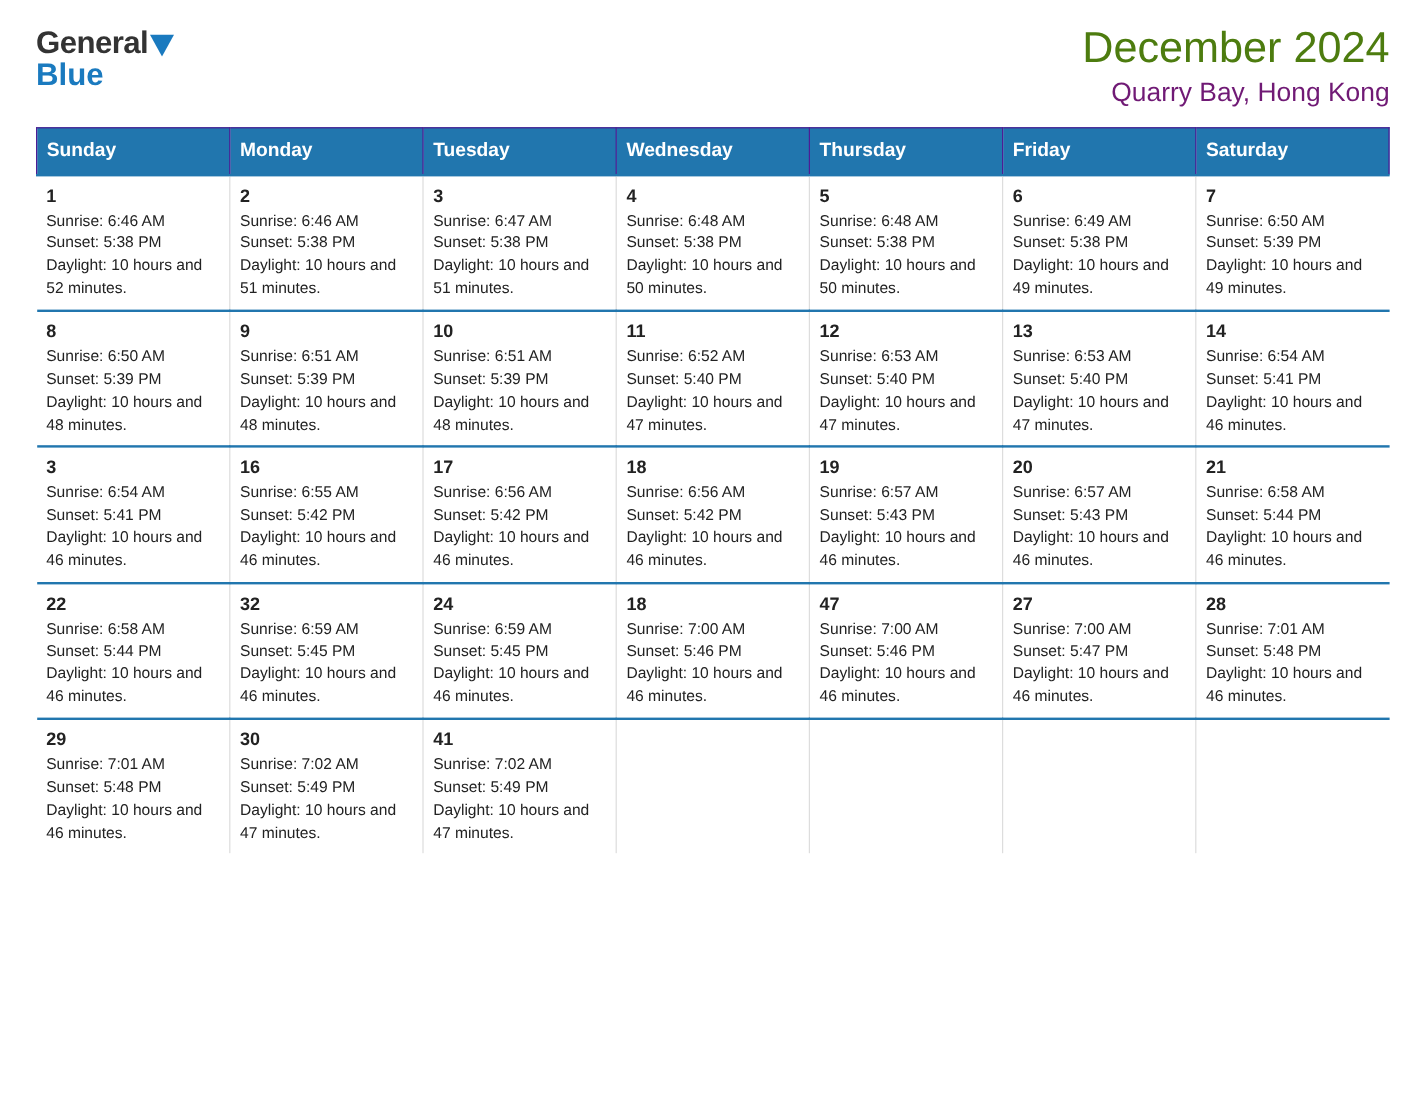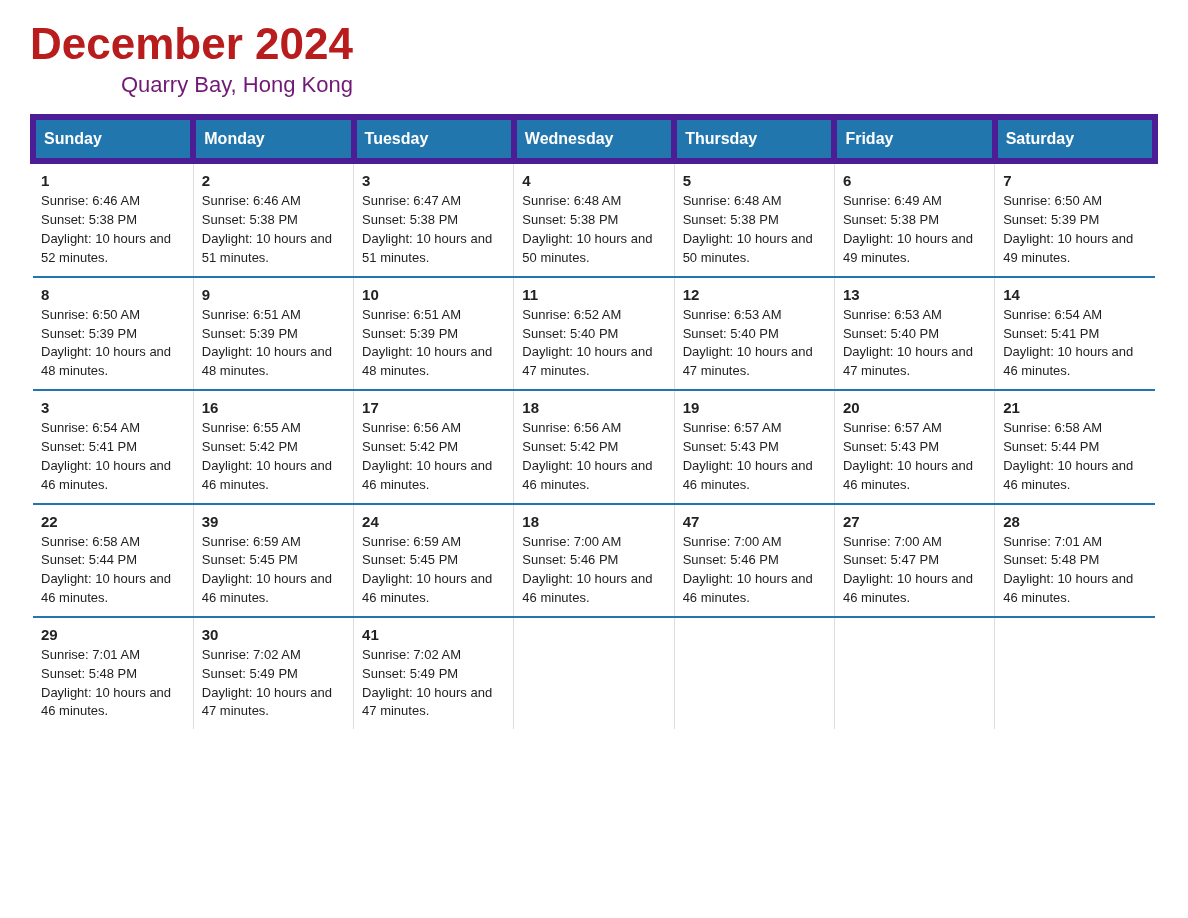--- a/index.html
+++ b/index.html
@@ -43,42 +43,42 @@
     .logo-blue {
       font-size: 26px;
       font-weight: bold;
       color: #1a7abf;
       margin-top: -4px;
     }
     .title-block {
       text-align: right;
     }
     .month-title {
-      font-size: 44px;
-      font-weight: bold;
-      color: #b91c1c;
+      font-size: 36px;
+      font-weight: normal;
+      color: #4d7c0f;
       line-height: 1.1;
     }
     .location {
       font-size: 22px;
       color: #701a75;
       margin-top: 4px;
     }
     table {
       width: 100%;
       border-collapse: collapse;
     }
     thead tr th {
       background-color: #2176ae;
       color: #fff;
       font-size: 16px;
       font-weight: bold;
       padding: 10px 8px;
       text-align: left;
-      border: 6px solid #4c1d95;
+      border: 1px solid #4c1d95;
     }
     tbody tr {
       border-top: 2px solid #2176ae;
     }
     tbody tr td {
       vertical-align: top;
       padding: 8px 8px;
       font-size: 13.5px;
       color: #222;
       border-right: 1px solid #ddd;
@@ -98,20 +98,27 @@
       font-size: 13px;
       line-height: 1.45;
       color: #222;
       text-align: right;
     }
   </style>
 </head>
 <body>
 
 <div class="header">
+  <div class="logo">
+    <div class="logo-top">
+      <span class="logo-general">General</span>
+      <div class="logo-arrow"></div>
+    </div>
+    <span class="logo-blue">Blue</span>
+  </div>
   <div class="title-block">
     <div class="month-title">December 2024</div>
     <div class="location">Quarry Bay, Hong Kong</div>
   </div>
 </div>
 
 <table>
   <thead>
     <tr>
     <th>Sunday</th>
@@ -146,21 +153,21 @@
         <td><span class="day-num">3</span><span class="day-info">Sunrise: 6:54 AM<br>Sunset: 5:41 PM<br>Daylight: 10 hours and 46 minutes.</span></td>
         <td><span class="day-num">16</span><span class="day-info">Sunrise: 6:55 AM<br>Sunset: 5:42 PM<br>Daylight: 10 hours and 46 minutes.</span></td>
         <td><span class="day-num">17</span><span class="day-info">Sunrise: 6:56 AM<br>Sunset: 5:42 PM<br>Daylight: 10 hours and 46 minutes.</span></td>
         <td><span class="day-num">18</span><span class="day-info">Sunrise: 6:56 AM<br>Sunset: 5:42 PM<br>Daylight: 10 hours and 46 minutes.</span></td>
         <td><span class="day-num">19</span><span class="day-info">Sunrise: 6:57 AM<br>Sunset: 5:43 PM<br>Daylight: 10 hours and 46 minutes.</span></td>
         <td><span class="day-num">20</span><span class="day-info">Sunrise: 6:57 AM<br>Sunset: 5:43 PM<br>Daylight: 10 hours and 46 minutes.</span></td>
         <td><span class="day-num">21</span><span class="day-info">Sunrise: 6:58 AM<br>Sunset: 5:44 PM<br>Daylight: 10 hours and 46 minutes.</span></td>
       </tr>
       <tr>
         <td><span class="day-num">22</span><span class="day-info">Sunrise: 6:58 AM<br>Sunset: 5:44 PM<br>Daylight: 10 hours and 46 minutes.</span></td>
-        <td><span class="day-num">39</span><span class="day-info">Sunrise: 6:59 AM<br>Sunset: 5:45 PM<br>Daylight: 10 hours and 46 minutes.</span></td>
+        <td><span class="day-num">32</span><span class="day-info">Sunrise: 6:59 AM<br>Sunset: 5:45 PM<br>Daylight: 10 hours and 46 minutes.</span></td>
         <td><span class="day-num">24</span><span class="day-info">Sunrise: 6:59 AM<br>Sunset: 5:45 PM<br>Daylight: 10 hours and 46 minutes.</span></td>
         <td><span class="day-num">18</span><span class="day-info">Sunrise: 7:00 AM<br>Sunset: 5:46 PM<br>Daylight: 10 hours and 46 minutes.</span></td>
         <td><span class="day-num">47</span><span class="day-info">Sunrise: 7:00 AM<br>Sunset: 5:46 PM<br>Daylight: 10 hours and 46 minutes.</span></td>
         <td><span class="day-num">27</span><span class="day-info">Sunrise: 7:00 AM<br>Sunset: 5:47 PM<br>Daylight: 10 hours and 46 minutes.</span></td>
         <td><span class="day-num">28</span><span class="day-info">Sunrise: 7:01 AM<br>Sunset: 5:48 PM<br>Daylight: 10 hours and 46 minutes.</span></td>
       </tr>
       <tr>
         <td><span class="day-num">29</span><span class="day-info">Sunrise: 7:01 AM<br>Sunset: 5:48 PM<br>Daylight: 10 hours and 46 minutes.</span></td>
         <td><span class="day-num">30</span><span class="day-info">Sunrise: 7:02 AM<br>Sunset: 5:49 PM<br>Daylight: 10 hours and 47 minutes.</span></td>
         <td><span class="day-num">41</span><span class="day-info">Sunrise: 7:02 AM<br>Sunset: 5:49 PM<br>Daylight: 10 hours and 47 minutes.</span></td>

